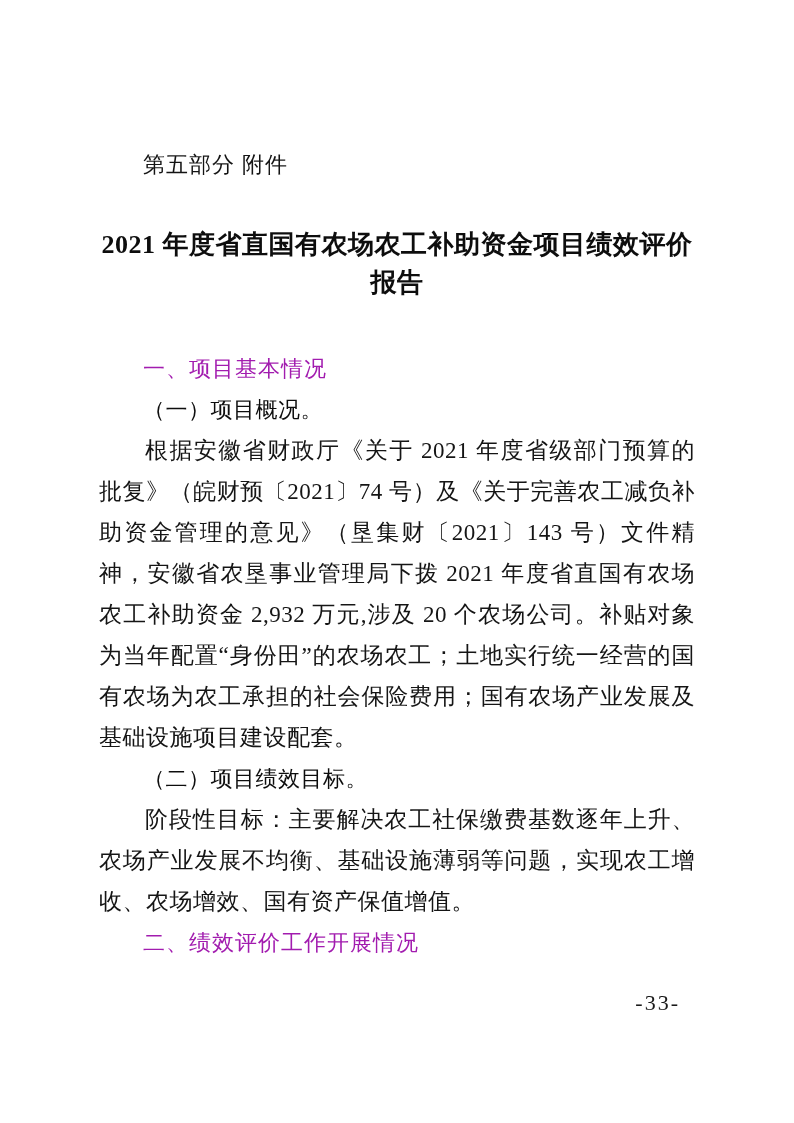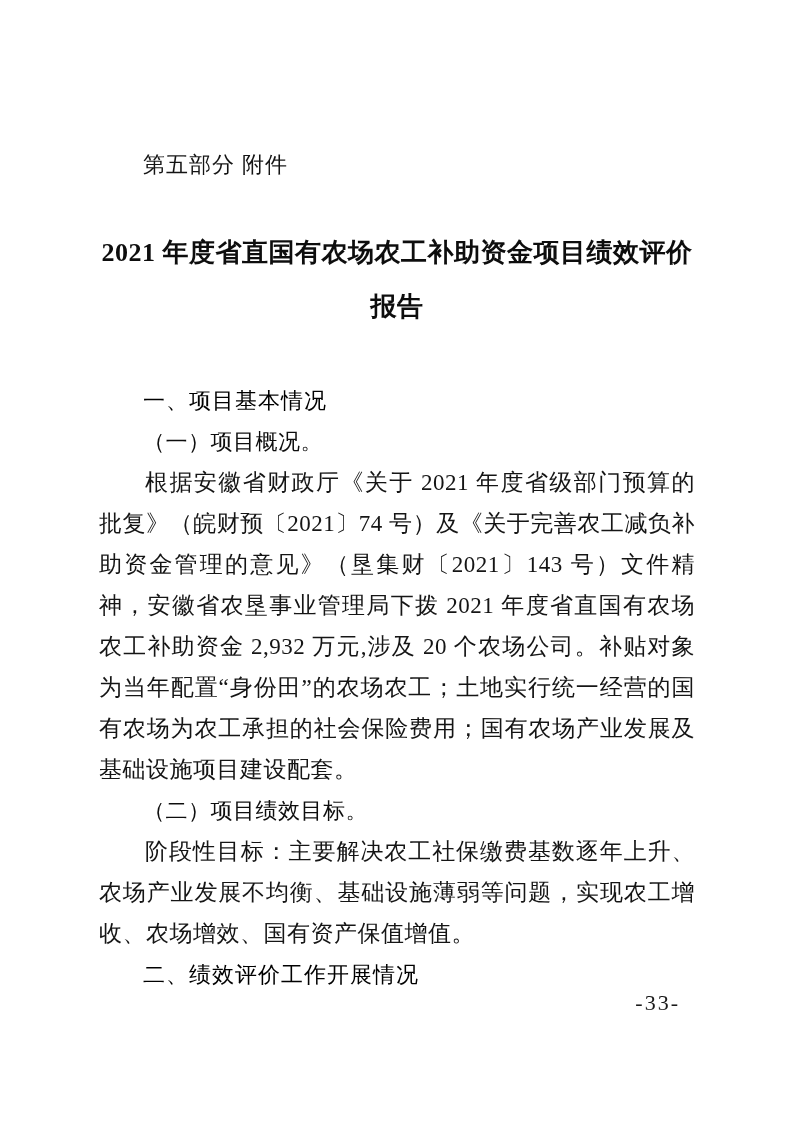--- a/index.html
+++ b/index.html
@@ -26,38 +26,38 @@
     font-size: 22px;
     line-height: 30px;
     letter-spacing: 1px;
     color: #141414;
   }
   .doc-title {
     margin-top: 46px;
     font-family: "Liberation Serif", serif;
     font-size: 26px;
     font-weight: bold;
-    line-height: 54px;
+    line-height: 38px;
     text-align: center;
     letter-spacing: 0.5px;
     color: #0d0d0d;
   }
   .body-block {
     margin-top: 46px;
     font-size: 21px;
     line-height: 41px;
   }
   .h1 {
     font-family: "Liberation Sans", sans-serif;
     font-size: 22px;
     font-weight: normal;
     line-height: 41px;
     text-indent: 2em;
     letter-spacing: 1px;
-    color: #000000;
+    color: #a21caf;
   }
   .h2 {
     font-family: "Liberation Serif", serif;
     font-size: 22px;
     font-weight: normal;
     line-height: 41px;
     text-indent: 2em;
     letter-spacing: 0.5px;
     color: #0d0d0d;
   }

